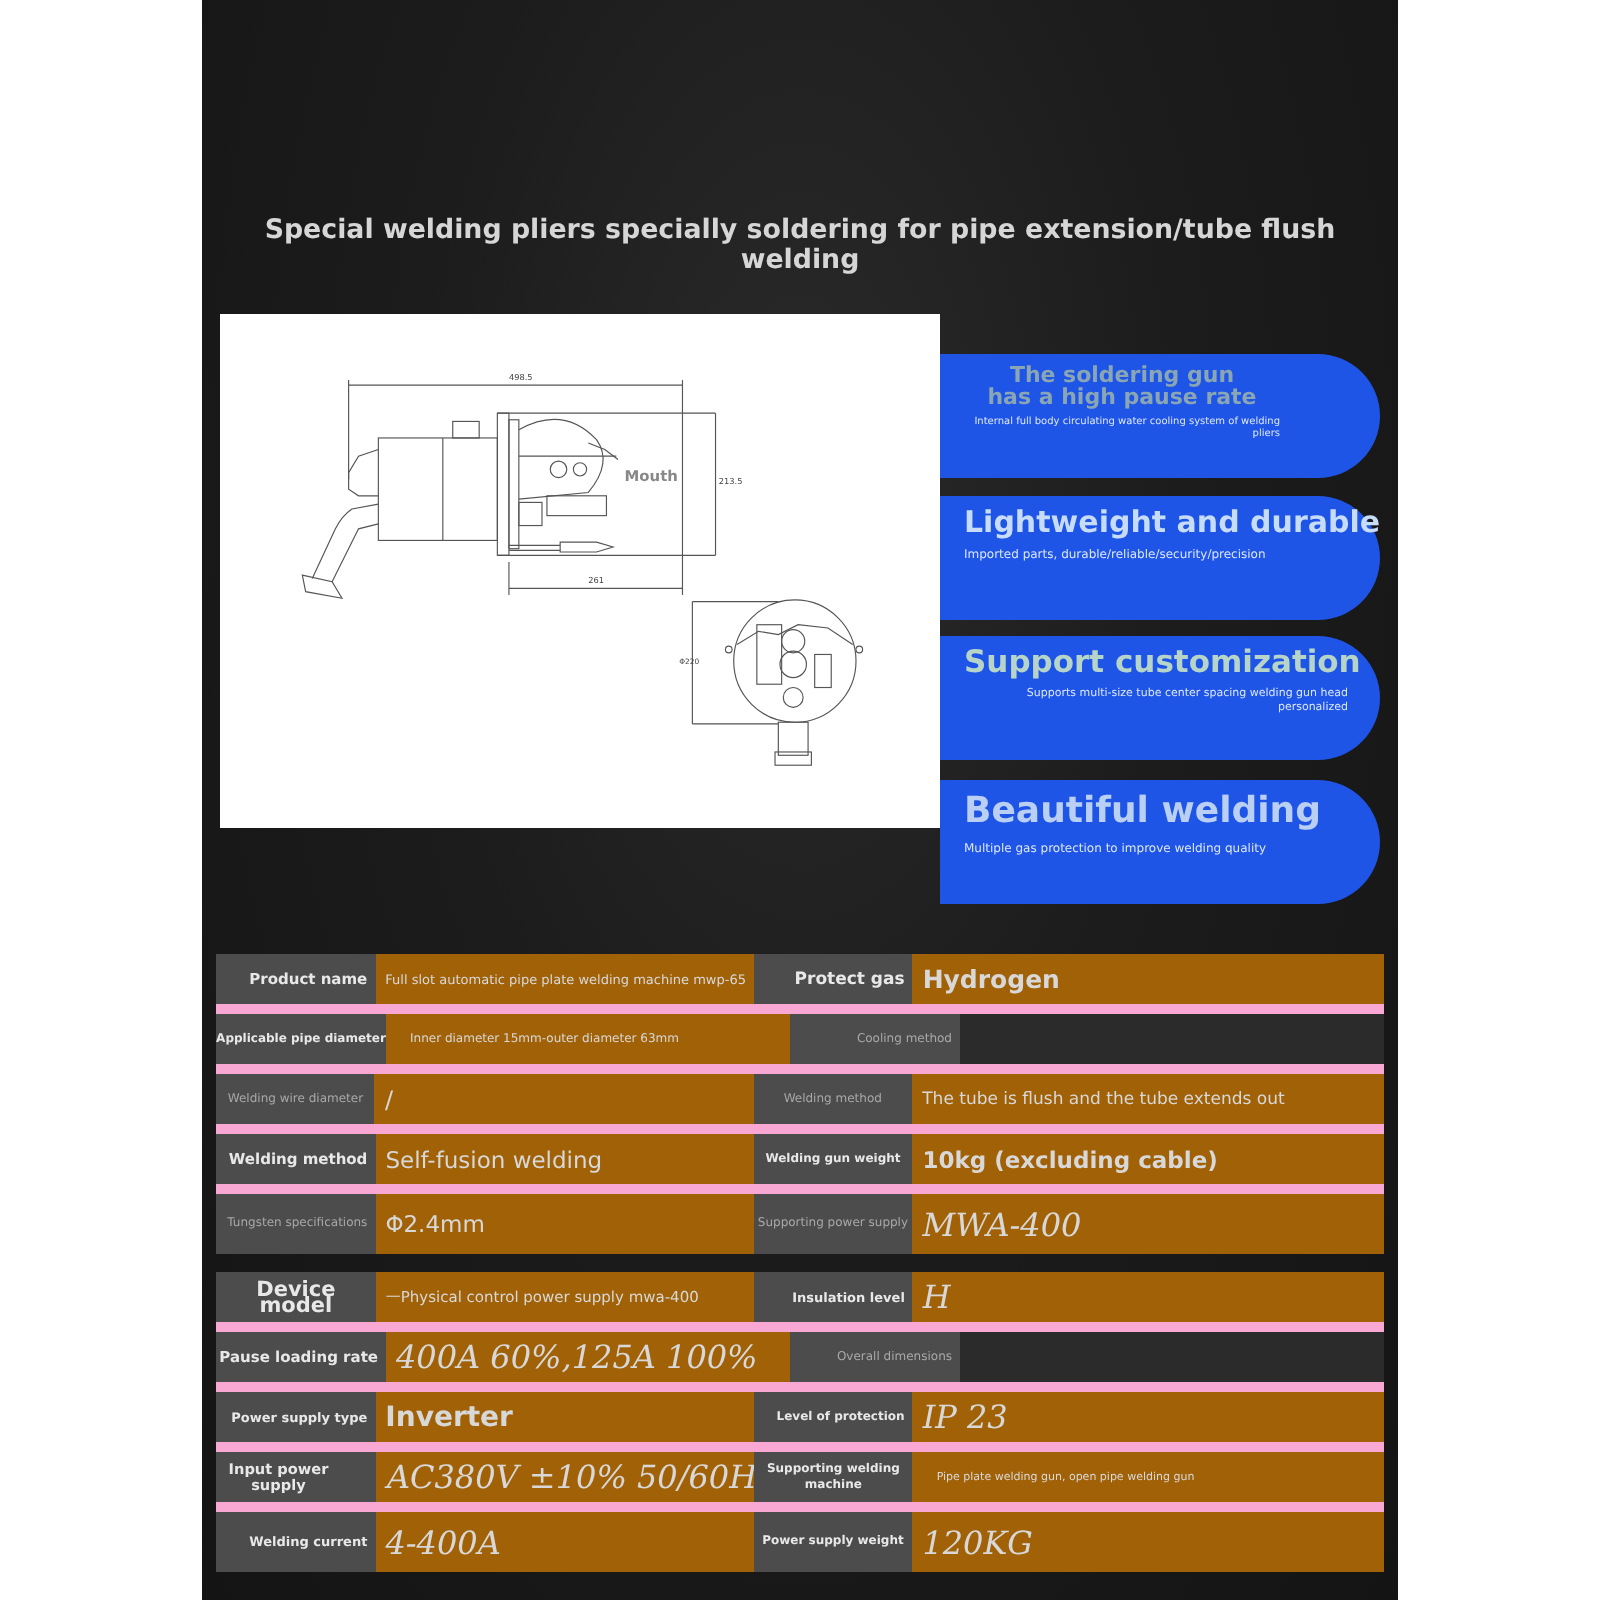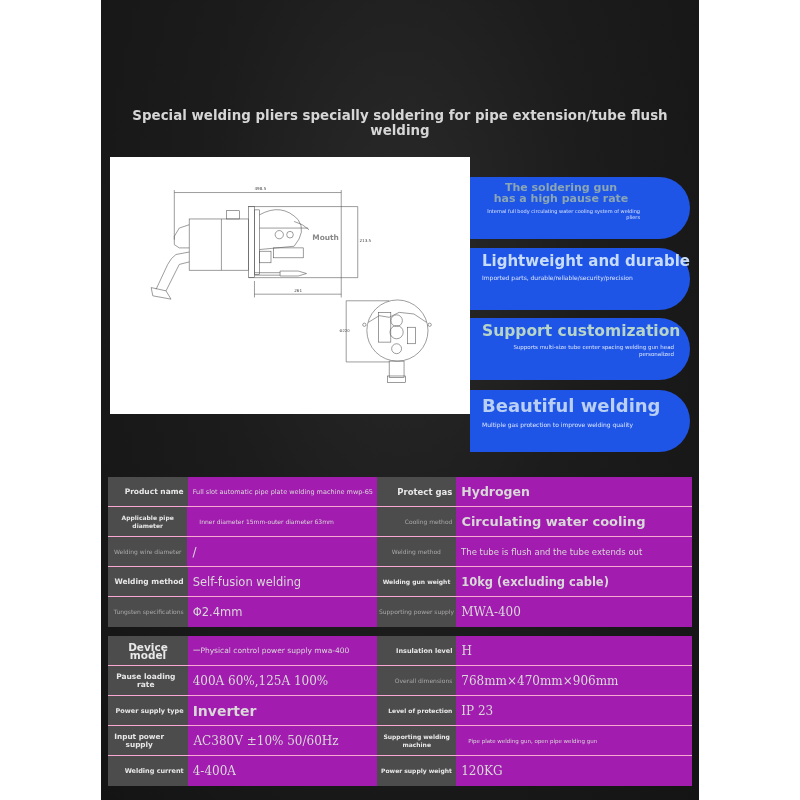--- a/index.html
+++ b/index.html
@@ -15,36 +15,36 @@
   .pill { position:absolute; left:369px; width:220px; height:62px; background:#1f55e6;
     border-radius:0 31px 31px 0; box-sizing:border-box; padding:5px 10px 0 12px; }
   .pill .head { font-weight:bold; color:#c7dcf8; font-size:15px; line-height:17px; white-space:nowrap; }
   .pill .desc { color:#dbe6ff; font-size:6px; line-height:7px; margin-top:4px; }
   .pill.p1 .head { color:#8aa6b4; font-size:11px; line-height:11px; text-align:center; padding-right:40px; }
   .pill.p1 .desc { text-align:right; padding-right:40px; font-size:5px; line-height:6px; }
   .pill.p3 .head { color:#b7d4c8; font-size:15.5px; }
   .pill.p3 .desc { text-align:right; padding-right:6px; font-size:5.5px; }
   .pill.p4 .head { color:#b9cff3; font-size:18px; line-height:22px; }
   .tbl { position:absolute; left:7px; width:584px; background:#2b2b2b; }
-  .row { display:flex; height:30px; border-bottom:1px solid #f9a8d4; box-sizing:border-box; }
+  .row { display:flex; height:30px; border-bottom:5px solid #f9a8d4; box-sizing:border-box; }
   .row:last-child { border-bottom:none; }
   .lbl { width:85px; background:#4c4c4c; color:#e8e8e8; display:flex; align-items:center; justify-content:flex-end;
     text-align:center; font-size:7.5px; line-height:8px; padding-right:4px; box-sizing:border-box; font-weight:bold; }
   .lbl.dim { color:#a8a8a8; font-weight:normal; font-size:6px; }
   .lbl.big { font-size:10.5px; }
   .lbl.center { justify-content:center; padding-right:0; }
-  .val { width:202px; background:#a21caf; color:#d8d8d8; display:flex; align-items:center; padding-left:5px;
+  .val { width:202px; background:#a16207; color:#d8d8d8; display:flex; align-items:center; padding-left:5px;
     box-sizing:border-box; font-size:8px; white-space:nowrap; overflow:hidden; }
   .val.r { width:252px; }
   .lbl.r { width:85px; }
   .val.sm { font-size:6.5px; }
   .val.xs { font-size:6px; padding-left:12px; }
   .val.m { font-size:12px; }
   .val.l2 { font-size:12.5px; font-weight:bold; }
-  .val.serif { font-family:"DejaVu Serif", serif; font-size:12px; }
+  .val.serif { font-family:"DejaVu Serif", serif; font-size:16px;font-style:italic; }
   .val.bold { font-weight:bold; font-size:14px; }
 </style>
 </head>
 <body>
 
 <div class="panel">
   <div class="subtitle">Special welding pliers specially soldering for pipe extension/tube flush welding</div>
 
   <div class="drawing">
     <svg viewBox="0 0 360 311" xmlns="http://www.w3.org/2000/svg">
@@ -128,21 +128,20 @@
     <div class="row">
       <div class="lbl">Product name</div>
       <div class="val sm">Full slot automatic pipe plate welding machine mwp-65</div>
       <div class="lbl r" style="font-size:8.5px;">Protect gas</div>
       <div class="val r l2">Hydrogen</div>
     </div>
     <div class="row">
       <div class="lbl center" style="font-size:6px;">Applicable pipe diameter</div>
       <div class="val xs">Inner diameter 15mm-outer diameter 63mm</div>
       <div class="lbl r dim">Cooling method</div>
-      <div class="val r l2" style="font-size:13px;">Circulating water cooling</div>
     </div>
     <div class="row">
       <div class="lbl center dim">Welding wire diameter</div>
       <div class="val m">/</div>
       <div class="lbl r dim center">Welding method</div>
       <div class="val r" style="font-size:8.5px;">The tube is flush and the tube extends out</div>
     </div>
     <div class="row">
       <div class="lbl">Welding method</div>
       <div class="val" style="font-size:11.5px;">Self-fusion welding</div>
@@ -161,21 +160,20 @@
     <div class="row">
       <div class="lbl big" style="justify-content:flex-start;padding-left:4px;">Device model</div>
       <div class="val" style="font-size:7.5px;">一Physical control power supply mwa-400</div>
       <div class="lbl r" style="font-size:6.5px;">Insulation level</div>
       <div class="val r serif">H</div>
     </div>
     <div class="row">
       <div class="lbl">Pause loading rate</div>
       <div class="val serif">400A 60%,125A 100%</div>
       <div class="lbl r dim">Overall dimensions</div>
-      <div class="val r serif">768mm×470mm×906mm</div>
     </div>
     <div class="row">
       <div class="lbl" style="font-size:6.5px;">Power supply type</div>
       <div class="val bold">Inverter</div>
       <div class="lbl r" style="font-size:6px;">Level of protection</div>
       <div class="val r serif">IP 23</div>
     </div>
     <div class="row">
       <div class="lbl" style="font-size:7.3px;padding-right:18px;">Input power supply</div>
       <div class="val serif">AC380V ±10%  50/60Hz</div>

